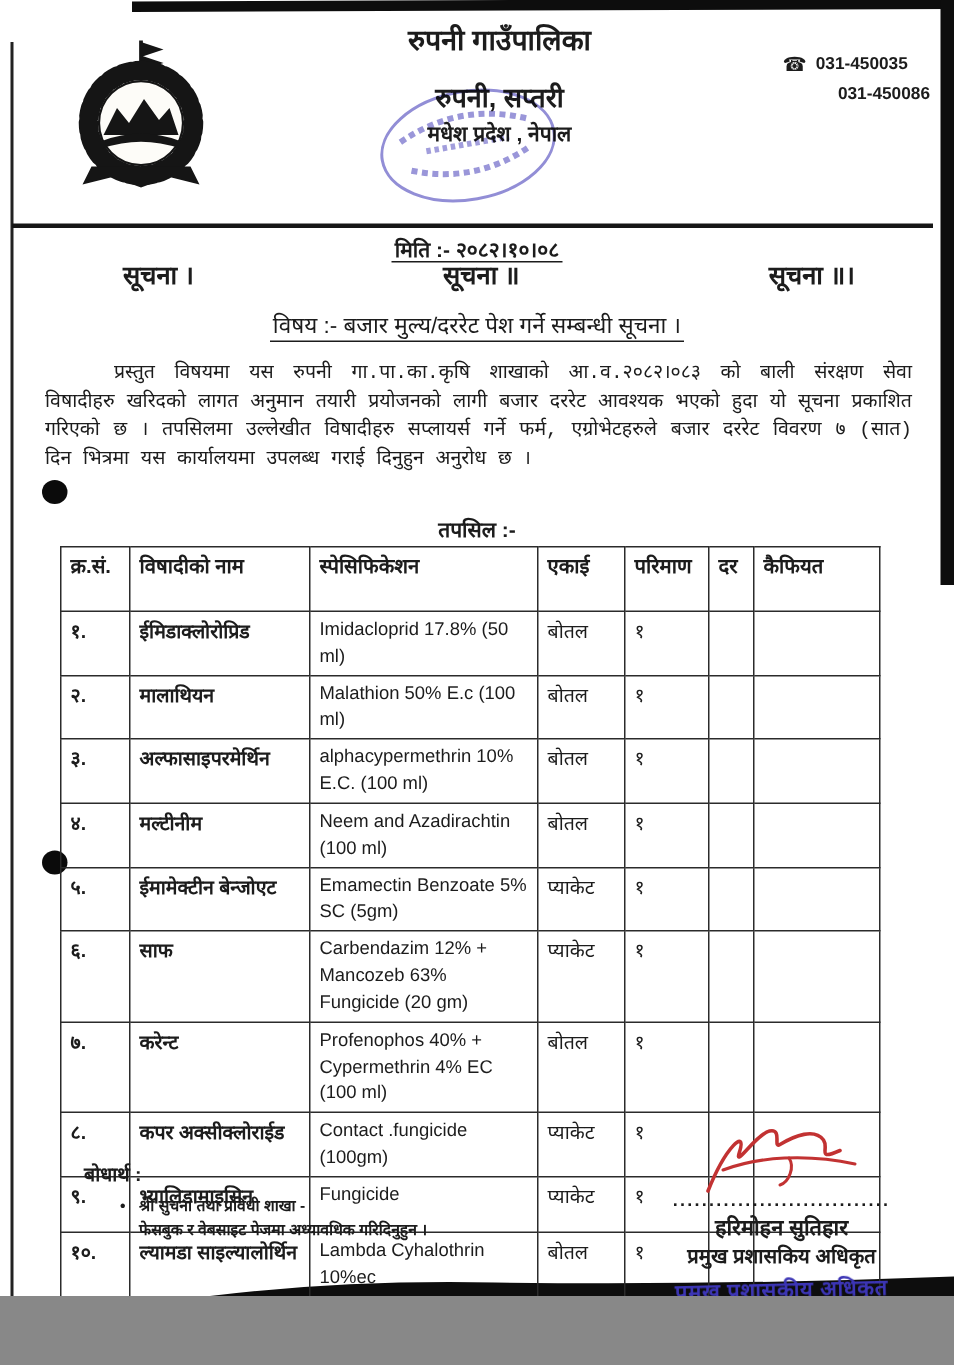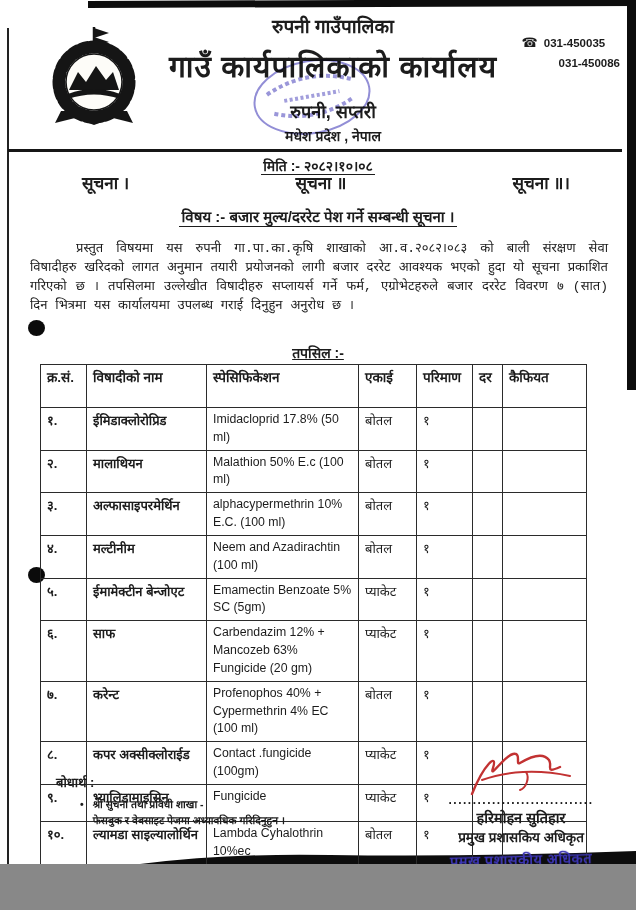--- a/index.html
+++ b/index.html
@@ -28,25 +28,25 @@
   .phones { position:absolute; right:16px; top:33px; font-size:11.5px; font-weight:bold; line-height:1.6; }
   .phones .row { display:flex; align-items:center; gap:6px; justify-content:flex-start; }
   .phone-glyph { font-size:13px; }
   .phone-indent { margin-left:37px; }
   .seal { position:absolute; left:250px; top:55px; width:124px; height:84px; opacity:.8; mix-blend-mode:multiply; transform:rotate(-10deg); }
 
   .rule { position:absolute; left:8px; top:149px; width:614px; height:2.5px; background:#161616; }
   .date-line { position:absolute; left:0; right:0; top:156px; text-align:center; font-size:14px; font-weight:bold; }
   .date-line span { border-bottom:1.5px solid #1c1c1c; padding:0 2px; }
   .notices { position:absolute; left:82px; right:66px; top:171px; display:flex; justify-content:space-between; font-size:17px; font-weight:bold; }
-  .subject { position:absolute; left:0; right:0; top:206px; text-align:center; font-size:15px; font-weight:bold; }
+  .subject { position:absolute; left:0; right:0; top:206px; text-align:center; font-size:15px; font-weight:normal; }
   .subject span { border-bottom:1.6px solid #1c1c1c; padding:0 2px 1px; }
 
   .body-para { position:absolute; left:30px; top:239px; width:578px; font-size:13px; line-height:1.47; text-align:justify; text-indent:46px;font-family:Liberation Mono, monospace; }
-  .schedule-label { position:absolute; left:0; right:0; top:343px; text-align:center; font-size:14px; font-weight:bold;text-decoration:underline; }
+  .schedule-label { position:absolute; left:0; right:0; top:343px; text-align:center; font-size:14px; font-weight:bold; }
 
   
   table.schedule { position:absolute; left:40px; top:364px; width:546px; border-collapse:collapse; font-size:13px; table-layout:fixed; }
   .schedule th, .schedule td { border:1.6px solid #2b2b2b; padding:3px 6px; vertical-align:top; text-align:left; overflow:hidden; }
   .schedule th { font-weight:bold; height:36px; font-size:13.5px; }
   .c-sn { font-weight:bold; }
   .c-name { font-weight:bold; }
   .c-spec { font-size:12.3px; text-align:justify; line-height:1.45; font-family:"Liberation Sans",sans-serif; }
   .row-pad td { height:30px; }
 
@@ -81,21 +81,20 @@
     <path d="M54 15 L69 20 L54 25 Z" fill="#151515"></path>
     <circle cx="54" cy="60" r="35" fill="none" stroke="#151515" stroke-width="13" stroke-dasharray="6 3.5" stroke-linecap="round"></circle>
     <circle cx="54" cy="60" r="28" fill="#fdfcf8" stroke="#151515" stroke-width="1.5"></circle>
     <path d="M29 68 L38 50 L46 60 L56 44 L66 58 L73 50 L79 68 Z" fill="#151515"></path>
     <path d="M28 72 Q54 62 80 72 L80 77 Q54 68 28 77 Z" fill="#151515"></path>
     <path d="M21 89 L87 89 L93 101 L73 96 L54 103 L35 96 L15 101 Z" fill="#151515"></path>
   </svg>
 
   <div class="hdr-center">
     <div class="title-muni">रुपनी गाउँपालिका</div>
-    <div class="title-office">गाउँ कार्यपालिकाको कार्यालय</div>
     <div class="addr">रुपनी, सप्तरी</div>
     <div class="prov">मधेश प्रदेश , नेपाल</div>
   </div>
 
   <div class="phones">
     <div class="row">
       <span class="phone-glyph">☎</span>
       <span>031-450035</span>
     </div>
     <div class="row phone-indent">

